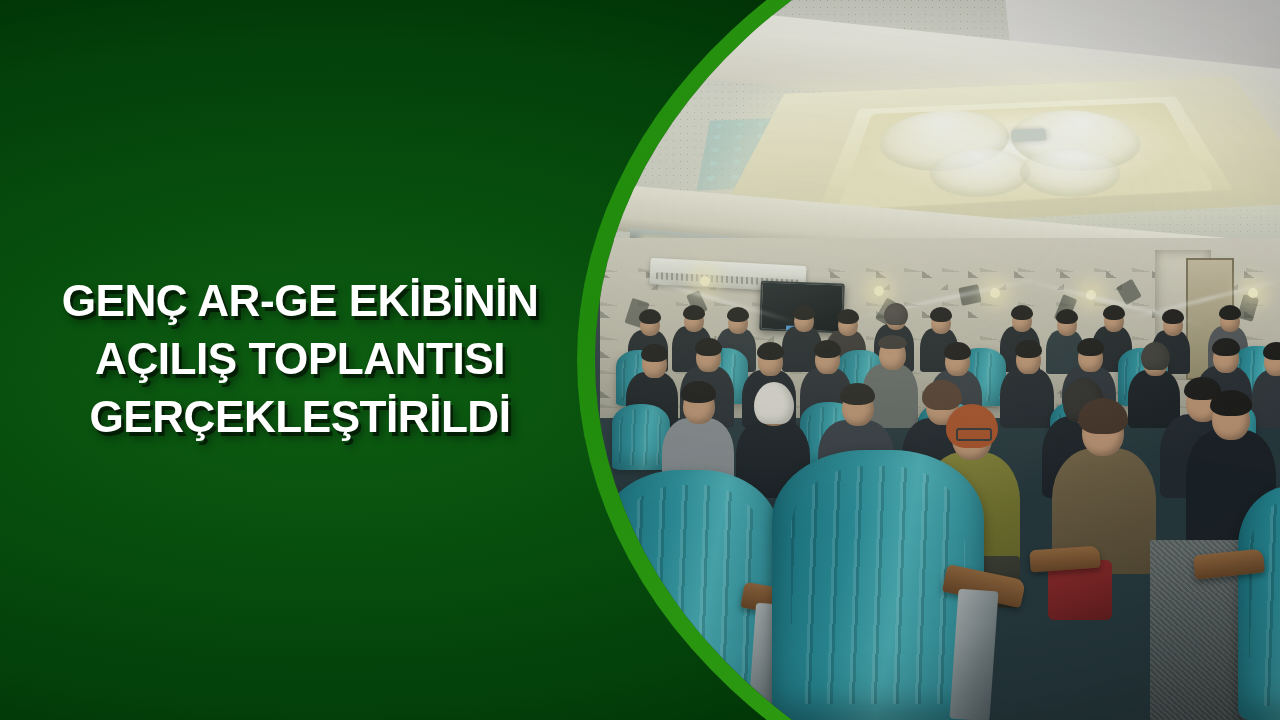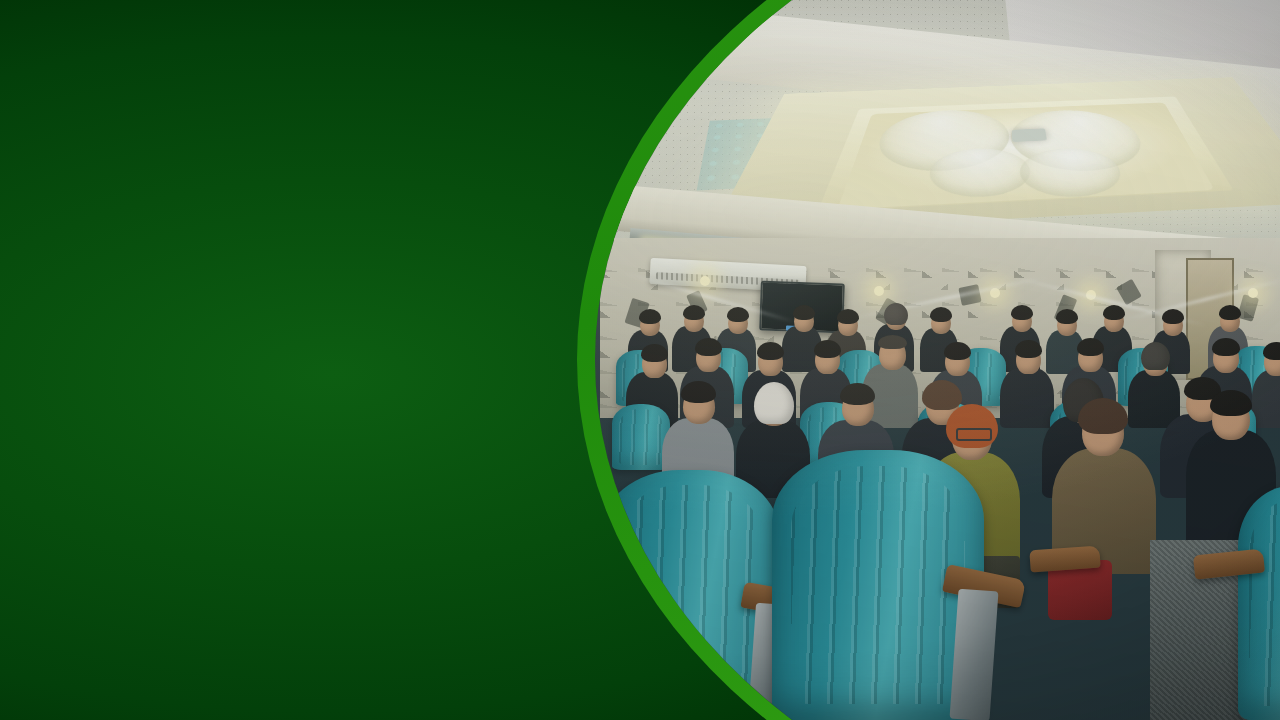--- a/index.html
+++ b/index.html
@@ -536,14 +536,19 @@
       <div class="seat-back-big" style="left:1238px;top:486px;width:120px;height:234px;"></div>
       <div class="armrest" style="left:1194px;top:552px;width:70px;height:24px;transform:rotate(-6deg);"></div>
 
       <div class="armrest" style="left:1030px;top:548px;width:70px;height:22px;transform:rotate(-4deg);"></div>
 
       <div id="photo-tone"></div>
       <div id="photo-vig"></div>
     </div>
   </div>
 
+  <div id="headline">
+    <span class="line">GENÇ AR-GE EKİBİNİN</span>
+    <span class="line">AÇILIŞ TOPLANTISI</span>
+    <span class="line">GERÇEKLEŞTİRİLDİ</span>
+  </div>
 
 </div>
 
 </body></html>

